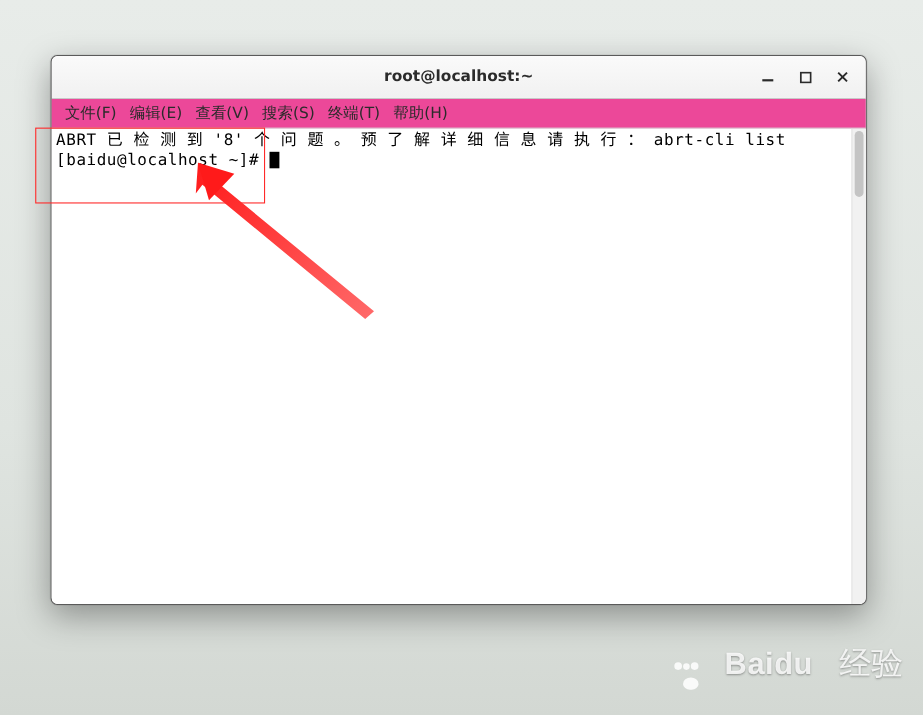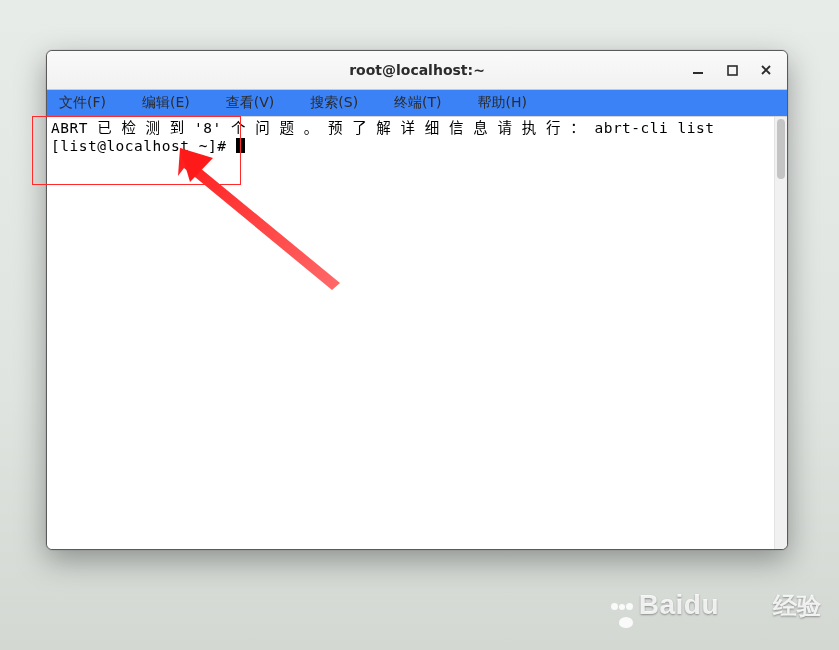--- a/index.html
+++ b/index.html
@@ -60,23 +60,23 @@
     cursor: pointer;
     font-size: 13px;
     color: #2b2b2b;
   }
   .menubar {
     height: 26px;
     flex: 0 0 26px;
     display: flex;
     align-items: center;
     padding: 0 6px;
-    gap: 24px;
+    gap: 0;
     border-bottom: 1px solid #d5d5d5;
-    background: #3b82f6;
+    background: #ec4899;
     font-size: 14px;
     color: #2b2b2b;
   }
   .menu-item {
     padding: 2px 6px;
     cursor: pointer;
   }
   .terminal-area {
     flex: 1 1 auto;
     display: flex;
@@ -145,41 +145,40 @@
     text-align: right;
     color: rgba(255,255,255,0.85);
     font-family: Arial, sans-serif;
     text-shadow: 0 1px 2px rgba(0,0,0,0.35);
     user-select: none;
   }
   .watermark .line1 {
     display: flex;
     align-items: baseline;
     justify-content: center;
-    gap: 6px;
+    gap: 24px;
   }
   .watermark .paw {
     transform: translateY(-4px);
   }
   .watermark .paw span {
     display: inline-block;
     width: 7px; height: 7px;
     background: rgba(255,255,255,0.85);
     border-radius: 50%;
     margin-left: 1px;
   }
   .watermark .brand {
     font-size: 28px;
     font-weight: 700;
     letter-spacing: 0.5px;
   }
   .watermark .cn {
-    font-size: 24px;
-    font-weight: 700;
-    margin-left: 48px;
+    font-size: 29px;
+    font-weight: 400;
   }
   .watermark .url {
     font-size: 14px;
     letter-spacing: 0.5px;
     opacity: 0.85;
     margin-top: -2px;
   }
 </style>
 </head>
 <body>
@@ -211,21 +210,21 @@
     <span class="menu-item">文件(F)</span>
     <span class="menu-item">编辑(E)</span>
     <span class="menu-item">查看(V)</span>
     <span class="menu-item">搜索(S)</span>
     <span class="menu-item">终端(T)</span>
     <span class="menu-item">帮助(H)</span>
   </div>
 
   <div class="terminal-area">
     <div class="terminal"><span>ABRT 已 检 测 到 '8' 个 问 题 。 预 了 解 详 细 信 息 请 执 行 ： abrt-cli list</span>
-<span>[list@localhost ~]# </span><span class="cursor"></span></div>
+<span>[baidu@localhost ~]# </span><span class="cursor"></span></div>
     <div class="scrollbar">
       <div class="thumb"></div>
     </div>
   </div>
 
 </div>
 
 <div class="highlight-box"></div>
 
 <svg class="arrow-svg" viewBox="0 0 220 170">

